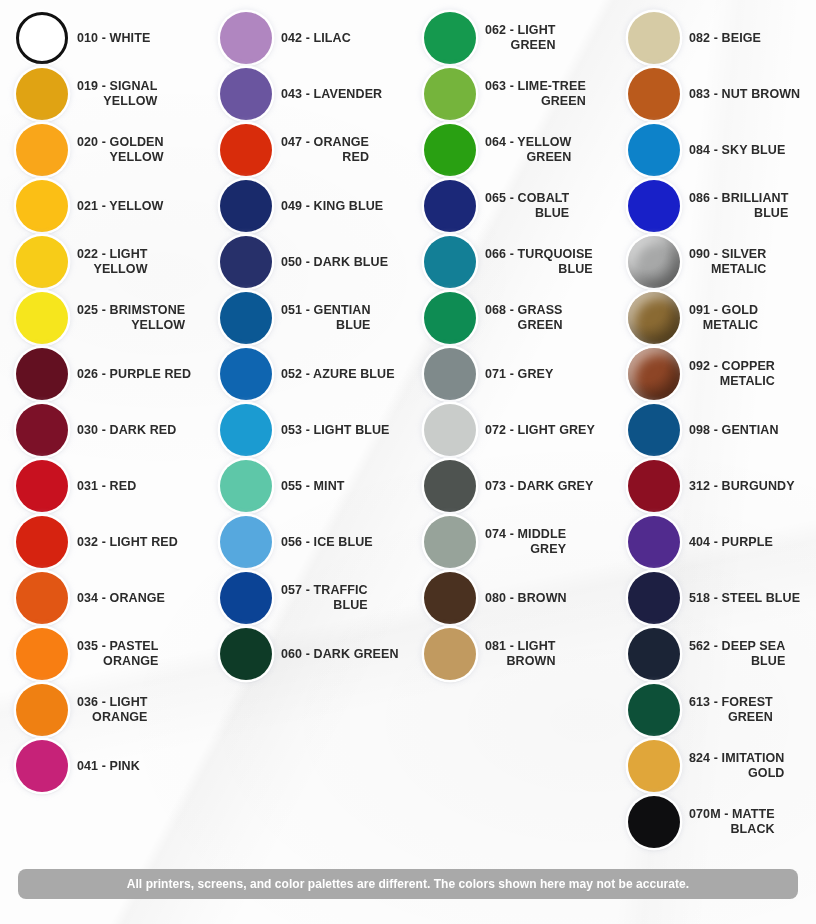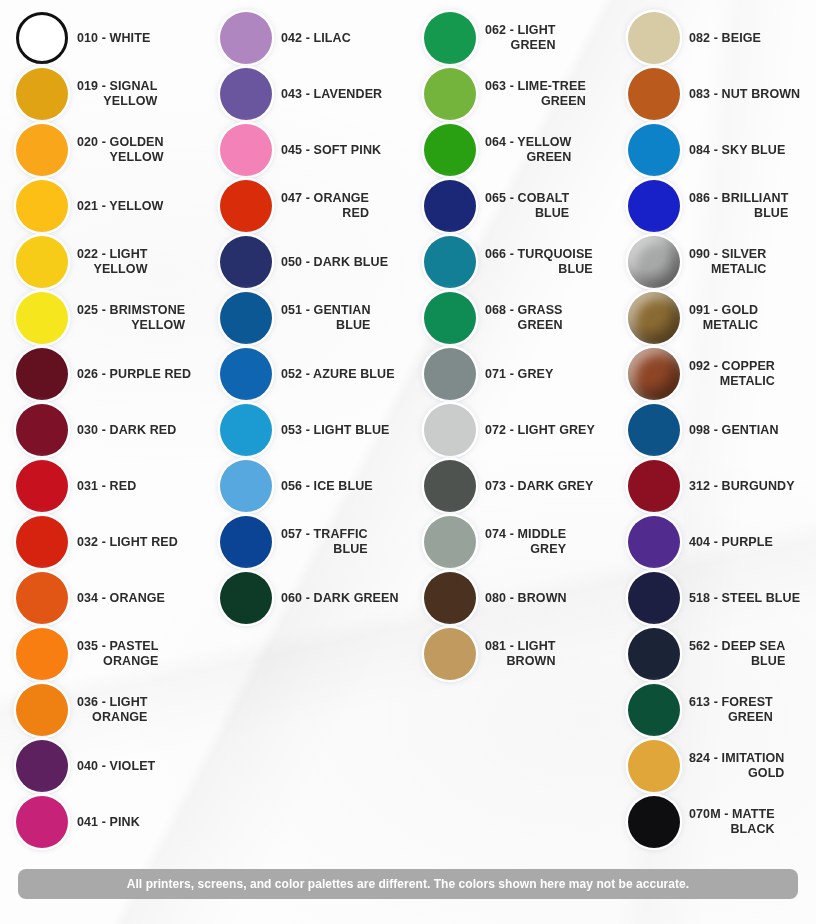--- a/index.html
+++ b/index.html
@@ -181,62 +181,62 @@
         <div class="swatch" style="background: rgb(248, 126, 18);"></div>
         <div class="swatch-label two-line">035 - PASTEL
 ORANGE</div>
       </div>
       <div class="swatch-row">
         <div class="swatch" style="background: rgb(239, 128, 18);"></div>
         <div class="swatch-label two-line">036 - LIGHT
 ORANGE</div>
       </div>
       <div class="swatch-row">
-        <div class="swatch" style="background: rgb(93, 33, 96);"></div>
-        <div class="swatch-label">040 - VIOLET</div>
-      </div>
-      <div class="swatch-row">
         <div class="swatch" style="background: rgb(198, 34, 120);"></div>
         <div class="swatch-label">041 - PINK</div>
       </div>
     </div>
     <div class="color-column">
       <div class="swatch-row">
         <div class="swatch" style="background: rgb(176, 134, 192);"></div>
         <div class="swatch-label">042 - LILAC</div>
       </div>
       <div class="swatch-row">
         <div class="swatch" style="background: rgb(106, 85, 159);"></div>
         <div class="swatch-label">043 - LAVENDER</div>
-      </div>
-      <div class="swatch-row">
-        <div class="swatch" style="background: rgb(243, 130, 184);"></div>
-        <div class="swatch-label">045 - SOFT PINK</div>
       </div>
       <div class="swatch-row">
         <div class="swatch" style="background: rgb(216, 44, 11);"></div>
         <div class="swatch-label two-line">047 - ORANGE
 RED</div>
       </div>
       <div class="swatch-row">
+        <div class="swatch" style="background: rgb(25, 42, 107);"></div>
+        <div class="swatch-label">049 - KING BLUE</div>
+      </div>
+      <div class="swatch-row">
         <div class="swatch" style="background: rgb(39, 48, 106);"></div>
         <div class="swatch-label">050 - DARK BLUE</div>
       </div>
       <div class="swatch-row">
         <div class="swatch" style="background: rgb(11, 88, 148);"></div>
         <div class="swatch-label two-line">051 - GENTIAN
 BLUE</div>
       </div>
       <div class="swatch-row">
         <div class="swatch" style="background: rgb(15, 101, 176);"></div>
         <div class="swatch-label">052 - AZURE BLUE</div>
       </div>
       <div class="swatch-row">
         <div class="swatch" style="background: rgb(27, 155, 209);"></div>
         <div class="swatch-label">053 - LIGHT BLUE</div>
+      </div>
+      <div class="swatch-row">
+        <div class="swatch" style="background: rgb(94, 199, 168);"></div>
+        <div class="swatch-label">055 - MINT</div>
       </div>
       <div class="swatch-row">
         <div class="swatch" style="background: rgb(86, 168, 222);"></div>
         <div class="swatch-label">056 - ICE BLUE</div>
       </div>
       <div class="swatch-row">
         <div class="swatch" style="background: rgb(11, 67, 149);"></div>
         <div class="swatch-label two-line">057 - TRAFFIC
 BLUE</div>
       </div>

